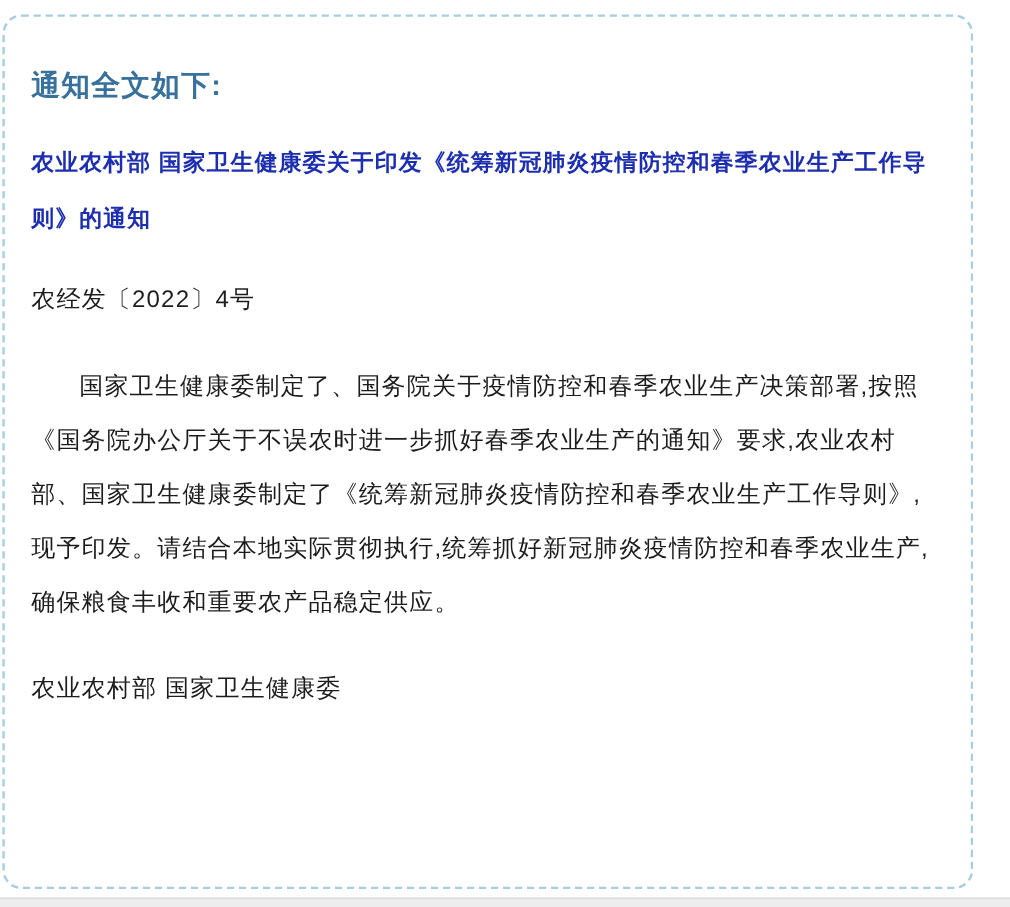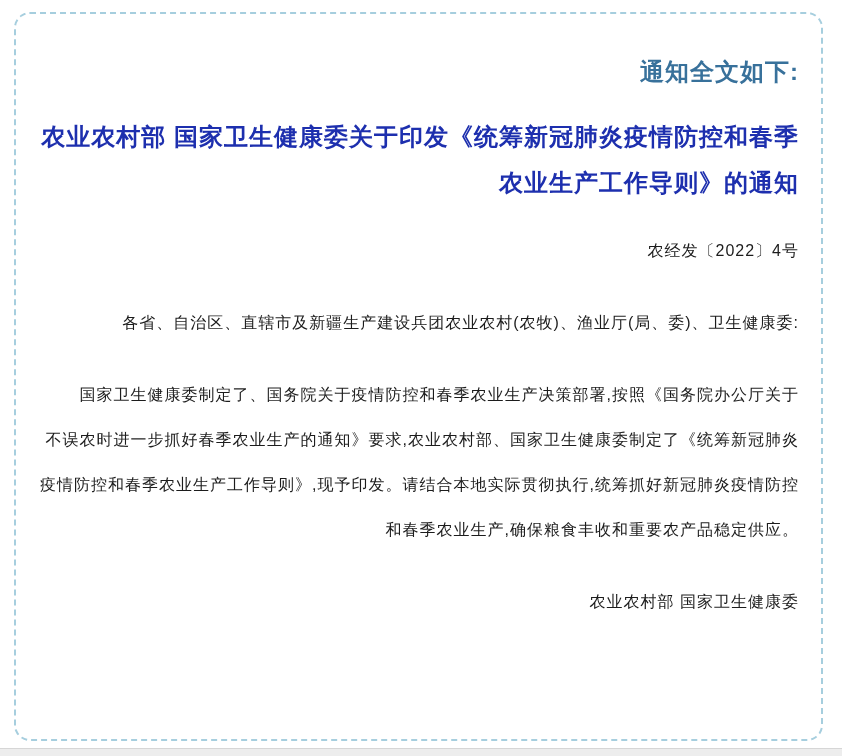--- a/index.html
+++ b/index.html
@@ -8,49 +8,48 @@
     font-family: "Liberation Sans", "DejaVu Sans", sans-serif;
   }
   body {
     position: relative;
     height: 756px;
     background: #ffffff;
     overflow: hidden;
   }
   .notice-card {
     position: absolute;
-    left: 14px;
+    left: 2px;
     top: 12px;
     width: 809px;
     height: 729px;
     border: 2px dashed #a6cede;
     border-radius: 16px;
     background: #ffffff;
     padding: 42px 22px 0 22px;
     overflow: hidden;
-    text-align: right;
   }
   .notice-label {
     font-size: 24px;
     font-weight: bold;
     color: #38719b;
     line-height: 32px;
     margin-bottom: 26px;
     letter-spacing: 1px;
   }
   .notice-title {
-    font-size: 24px;
+    font-size: 19px;
     font-weight: bold;
     color: #1d2fae;
     line-height: 46px;
     margin-bottom: 22px;
     letter-spacing: 1px;
   }
   p {
-    font-size: 16px;
+    font-size: 20px;
     color: #1c1c1c;
     line-height: 45px;
     margin-bottom: 27px;
     letter-spacing: 1px;
   }
   .body-paragraph { text-indent: 2em; }
   .bottom-strip {
     position: absolute;
     left: 0;
     bottom: 0;
@@ -60,19 +59,18 @@
     border-top: 1px solid #d6d6d6;
   }
 </style>
 </head>
 <body>
 
 <div class="notice-card">
   <div class="notice-label">通知全文如下:</div>
   <h1 class="notice-title">农业农村部 国家卫生健康委关于印发《统筹新冠肺炎疫情防控和春季农业生产工作导则》的通知</h1>
   <p class="doc-number">农经发〔2022〕4号</p>
-  <p class="recipients">各省、自治区、直辖市及新疆生产建设兵团农业农村(农牧)、渔业厅(局、委)、卫生健康委:</p>
   <p class="body-paragraph">国家卫生健康委制定了、国务院关于疫情防控和春季农业生产决策部署,按照《国务院办公厅关于不误农时进一步抓好春季农业生产的通知》要求,农业农村部、国家卫生健康委制定了《统筹新冠肺炎疫情防控和春季农业生产工作导则》,现予印发。请结合本地实际贯彻执行,统筹抓好新冠肺炎疫情防控和春季农业生产,确保粮食丰收和重要农产品稳定供应。</p>
   <p class="signature">农业农村部 国家卫生健康委</p>
 
 </div>
 
 <div class="bottom-strip"></div>
 
 </body></html>

